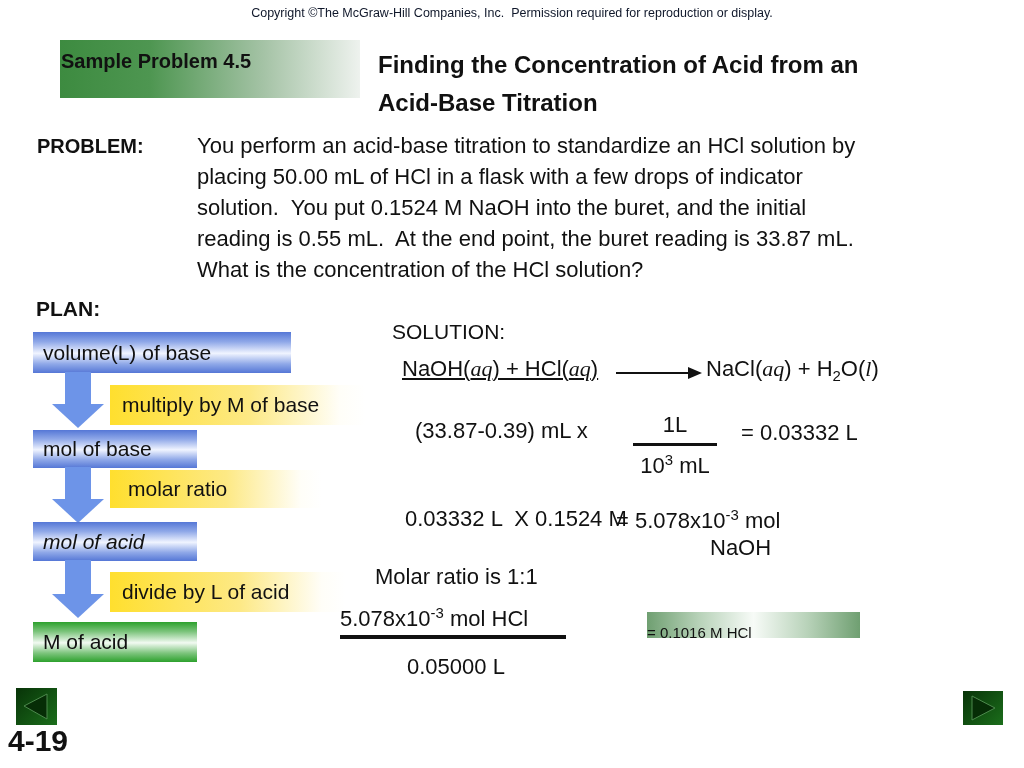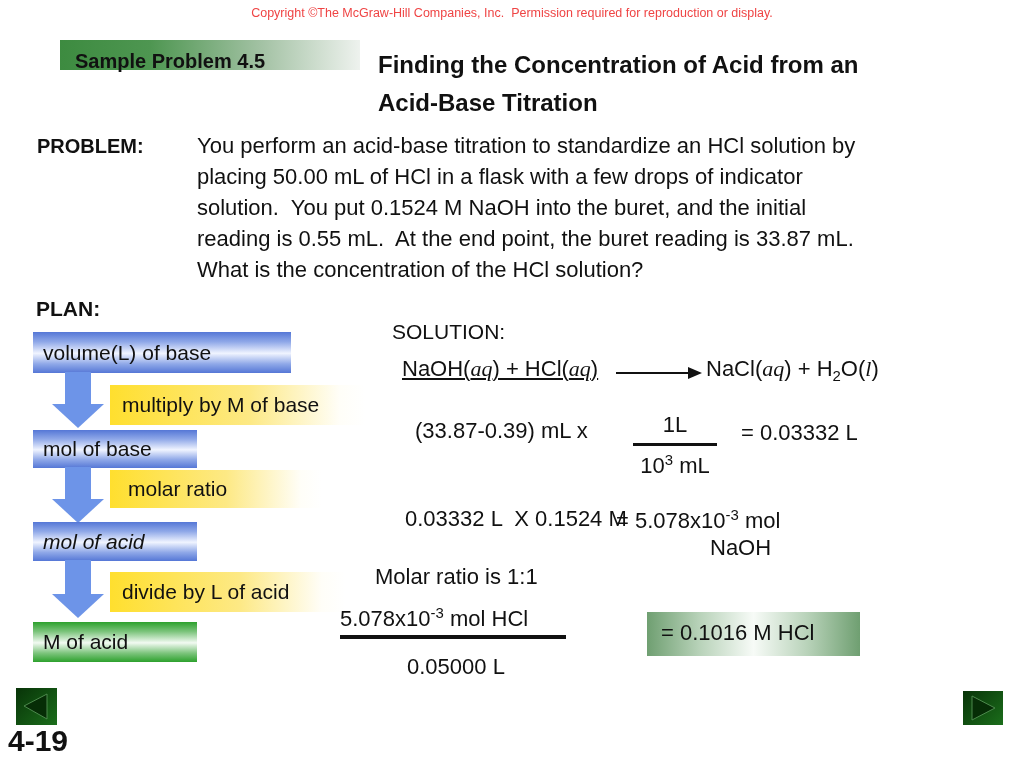--- a/index.html
+++ b/index.html
@@ -4,26 +4,26 @@
 <style>
   html,body{margin:0;padding:0;background:#fff;}
   #slide{
     position:relative;width:1024px;height:768px;background:#ffffff;overflow:hidden;
     font-family:"Liberation Sans",sans-serif;color:var(--text,#111);
   }
   .abs{position:absolute;}
   .pre{white-space:pre;}
 
   
-  .copyright{top:6px;left:0;width:1024px;text-align:center;font-size:12.5px;color:#ef4444;}
+  .copyright{top:6px;left:0;width:1024px;text-align:center;font-size:12.5px;color:#0f172a;}
 
   
   .sample-bar{
-    left:60px;top:40px;width:300px;height:30px;line-height:43px;
-    padding-left:15px;box-sizing:border-box;
+    left:60px;top:40px;width:300px;height:58px;line-height:43px;
+    padding-left:1px;box-sizing:border-box;
     font-size:20px;font-weight:bold;
     background:linear-gradient(to right,var(--header_green,#3d8b40) 0%,#4e9651 30%,#a5c3a6 68%,#eef2ee 100%);
   }
   .title{font-size:24px;font-weight:bold;}
   .title-l1{left:378px;top:51px;}
   .title-l2{left:378px;top:89px;}
 
   
   .problem-label{left:37px;top:135px;font-size:20px;font-weight:bold;}
   .problem-text{left:197px;top:130px;width:790px;font-size:22px;line-height:31px;}
@@ -72,22 +72,22 @@
   .c1-den{left:628px;top:451px;width:94px;text-align:center;}
   .c1-res{left:741px;top:420px;}
   .c2-expr{left:405px;top:506px;}
   .c2-res{left:616px;top:506px;}
   .c2-naoh{left:710px;top:535px;}
   .ratio{left:375px;top:564px;}
   .c3-num{left:340px;top:604px;}
   .c3-line{left:340px;top:635px;width:226px;height:4px;background:#111;}
   .c3-den{left:407px;top:654px;}
   .result-box{
-    left:647px;top:612px;width:213px;height:44px;line-height:41px;
-    padding-left:14px;box-sizing:border-box;font-size:22px;
+    left:647px;top:612px;width:213px;height:26px;line-height:41px;
+    box-sizing:border-box;font-size:15px;
     background:linear-gradient(to right,var(--result_green,#6f9f71) 0%,#b9d3ba 25%,#f7fbf7 50%,#b9d3ba 75%,var(--result_green,#6f9f71) 100%);
   }
 
   
   .nav-btn{cursor:pointer;background:linear-gradient(135deg,var(--nav_green_dark,#083308) 0%,var(--nav_green,#1b6e1b) 100%);}
   .nav-prev{left:16px;top:688px;width:41px;height:37px;}
   .nav-next{left:963px;top:691px;width:40px;height:34px;}
   .page-num{left:8px;top:724px;font-size:30px;font-weight:bold;}
 </style>
 </head>

